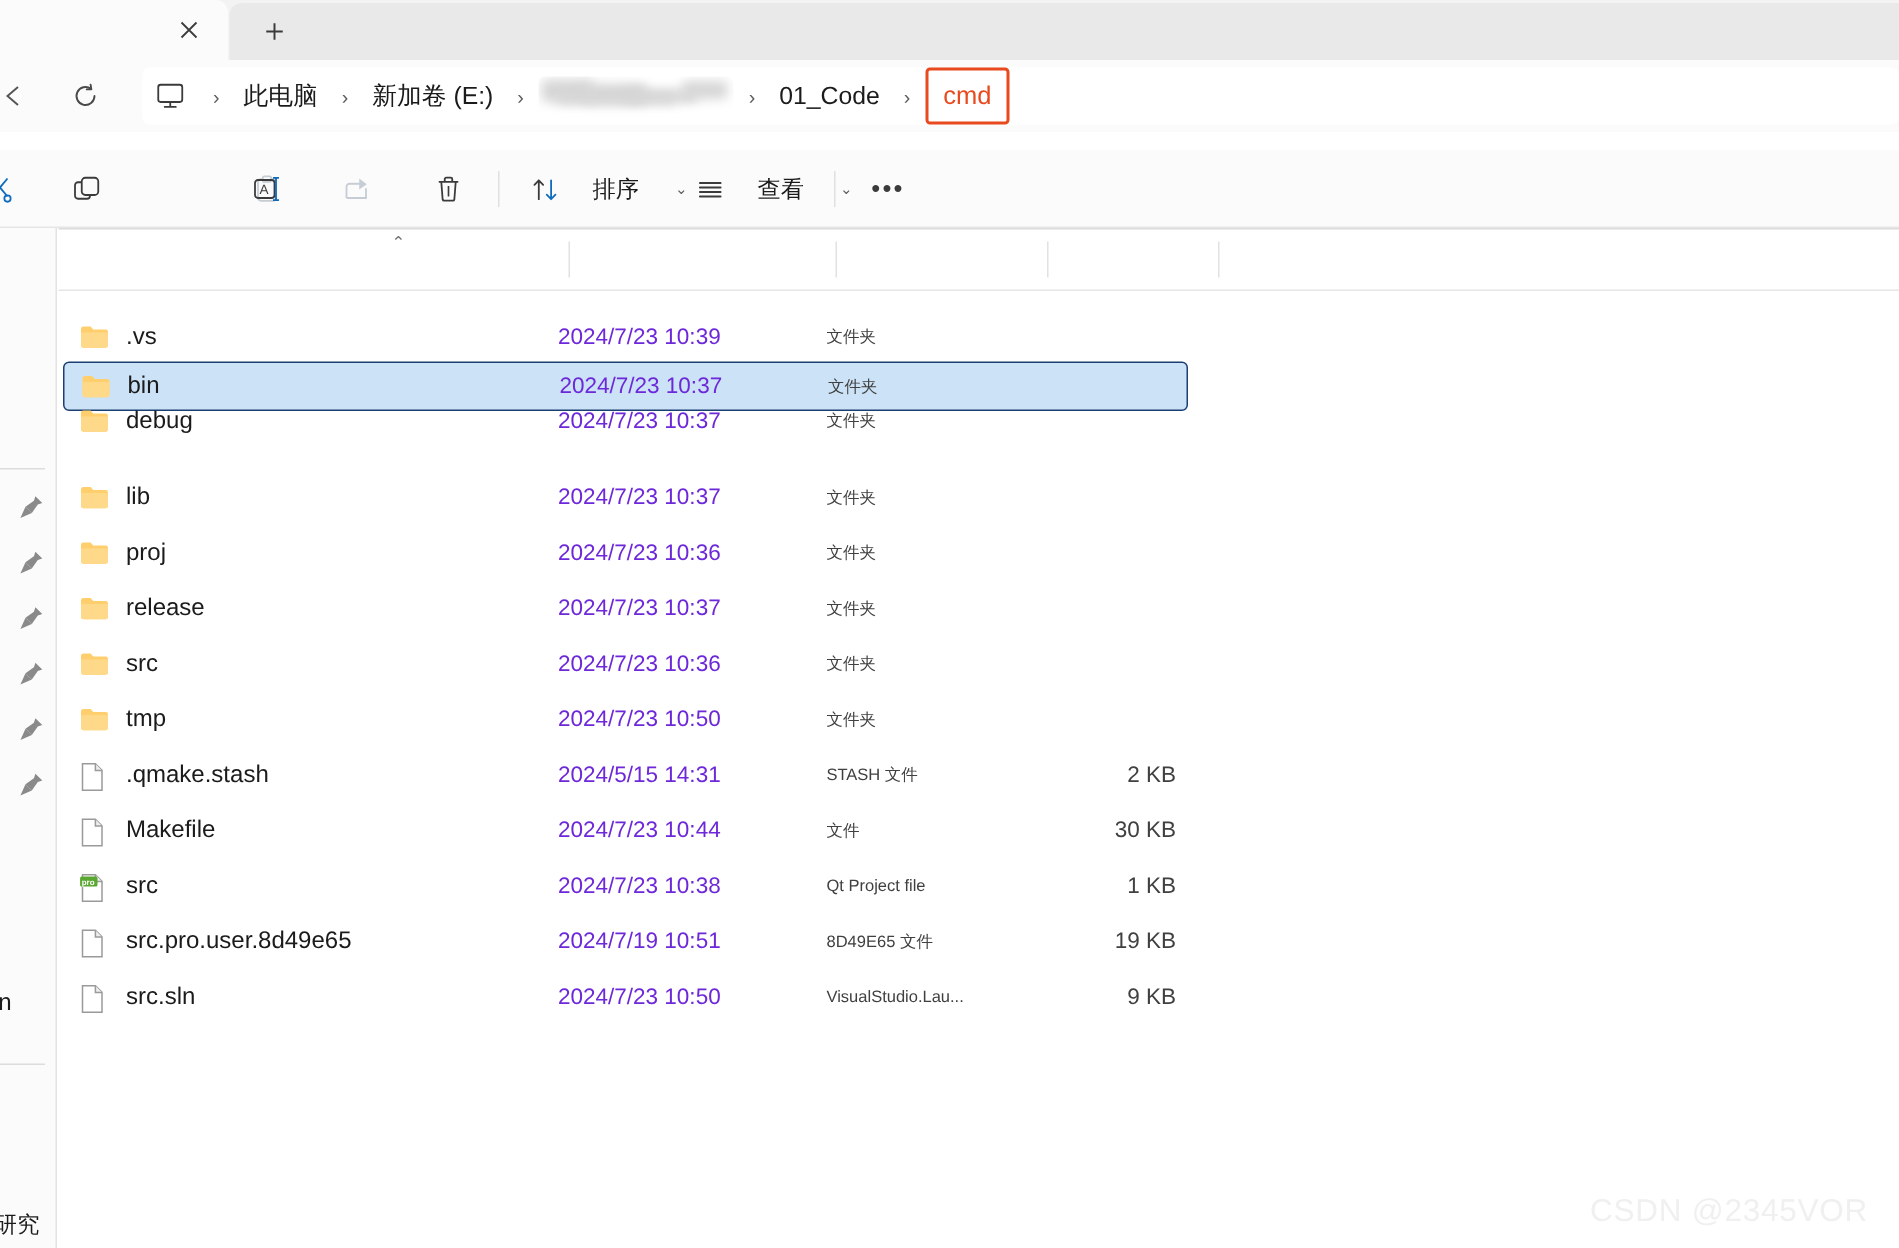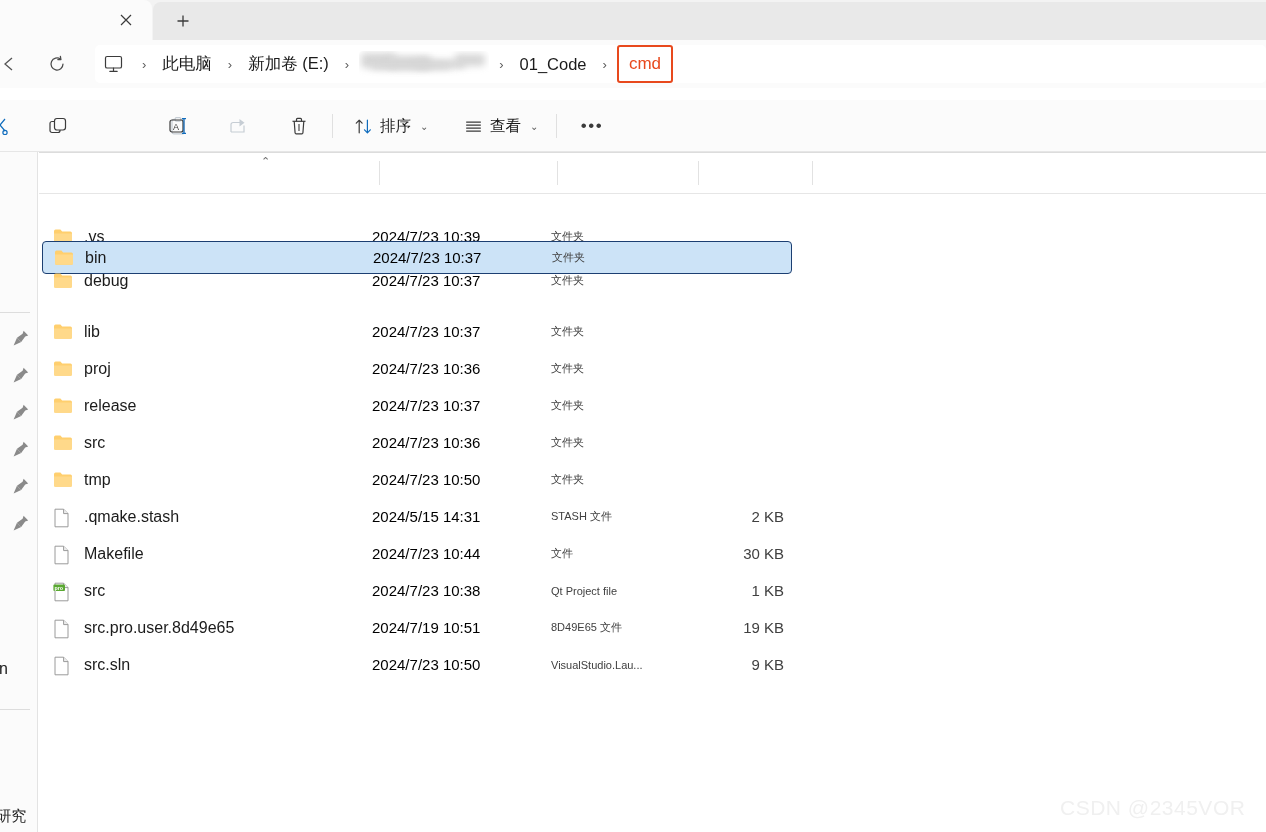--- a/index.html
+++ b/index.html
@@ -90,21 +90,21 @@
     background: #fbfbfb;
     border-bottom: 1px solid #e6e6e6;
   }
   .cmd-btn {
     position: absolute; top: 8px; width: 38px; height: 36px;
     display: flex; align-items: center; justify-content: center;
     border-radius: 4px;
   }
   .cmd-text {
     position: absolute; top: 8px; height: 36px;
-    display: flex; align-items: center; gap: 7px;
+    display: flex; align-items: center; gap: 22px;
     padding: 0 9px; border-radius: 4px;
     font-size: 15.5px; color: #1b1b1b; white-space: nowrap;
   }
   .cmd-chev { font-size: 10px; color: #5c5c5c; margin-left: 2px; }
   .cmd-sep {
     position: absolute; top: 14px; width: 1px; height: 24px; background: #e0e0e0;
   }
 
   
   .leftnav {
@@ -161,21 +161,21 @@
     background: #cce3f7;
     border: 1.5px solid #1c3f72;
   }
   .cell-name {
     position: absolute; left: 11px;
     display: flex; align-items: center; gap: 11px;
     font-size: 16px; color: #1b1b1b; white-space: nowrap;
   }
   .cell-date {
     position: absolute; left: 330px;
-    font-size: 15px; color: #000000; white-space: nowrap;
+    font-size: 15px; color: #6d28d9; white-space: nowrap;
   }
   .cell-type {
     position: absolute; left: 509px;
     font-size: 11px; color: #404040; white-space: nowrap;
   }
   .cell-size {
     position: absolute; left: 650px; width: 92px;
     text-align: right;
     font-size: 15px; color: #404040; white-space: nowrap;
   }
@@ -392,21 +392,21 @@
       <div class="colh-div" style="left:340px;"></div>
 
       <div class="colh-div" style="left:518px;"></div>
 
       <div class="colh-div" style="left:659px;"></div>
 
       <div class="colh-div" style="left:773px;"></div>
     </div>
 
     <div id="rows-host">
-        <div class="row" style="top: 68px; text-align: center;">
+        <div class="row" style="top: 56px; text-align: center;">
           <div class="cell-name">
             <span class="ico"><svg width="20" height="17" viewBox="0 0 20 17">
                 <path d="M1 3.2 A1.6 1.6 0 0 1 2.6 1.6 H7.4 L9.2 3.6 H17.4 A1.6 1.6 0 0 1 19 5.2 V14.2 A1.6 1.6 0 0 1 17.4 15.8 H2.6 A1.6 1.6 0 0 1 1 14.2 Z" fill="#ffcf6e"></path>
                 <path d="M1 5.6 H19 V14.2 A1.6 1.6 0 0 1 17.4 15.8 H2.6 A1.6 1.6 0 0 1 1 14.2 Z" fill="#ffd98a"></path>
               </svg></span>
             <span>.vs</span>
           </div>
           <div class="cell-date">2024/7/23 10:39</div>
           <div class="cell-type">文件夹</div>
           <div class="cell-size"></div>

